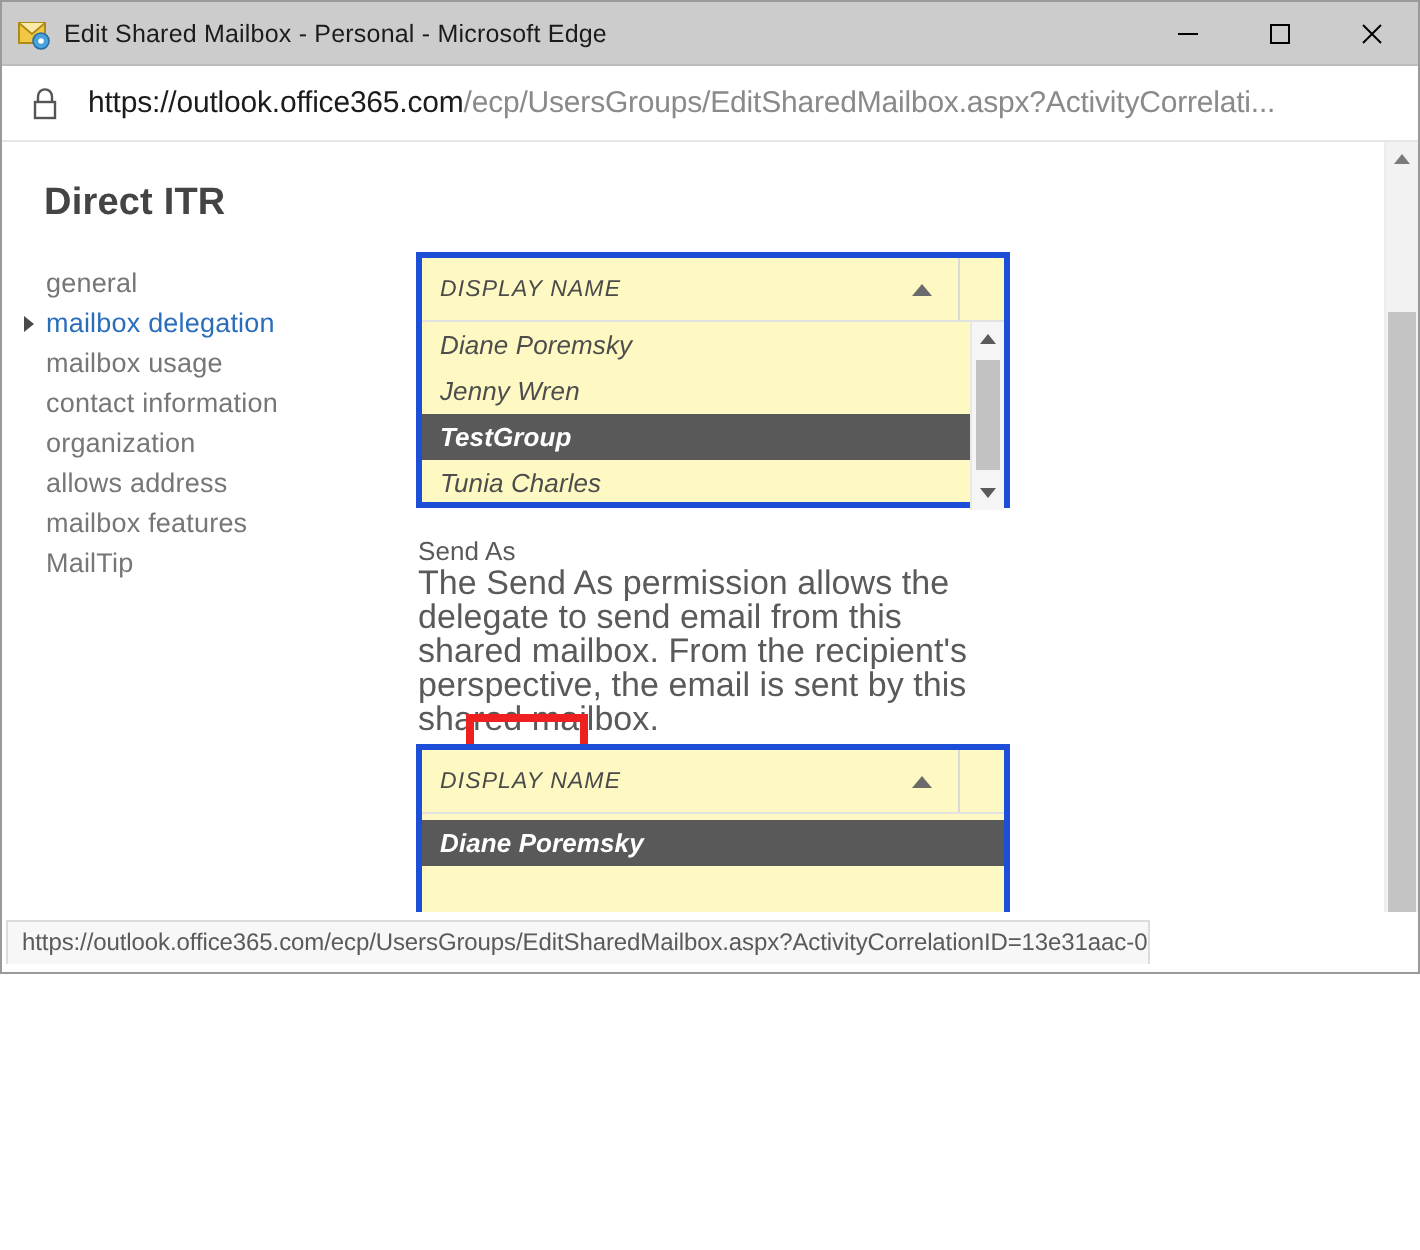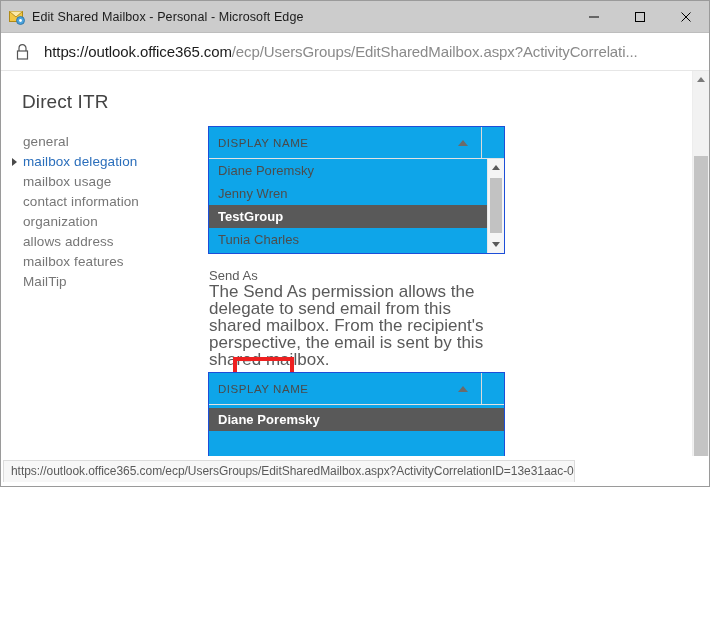--- a/index.html
+++ b/index.html
@@ -97,21 +97,21 @@
     height: 525px;
     background: #ffffff;
   }
 
   .page-title {
     position: absolute;
     left: 21px;
     top: 20px;
     font-size: 19px;
     color: #444444;
-    font-weight: 400;
+    font-weight: 700;
     letter-spacing: 0.1px;
   }
 
   
   .nav {
     position: absolute;
     left: 11px;
     top: 61px;
     width: 190px;
   }
@@ -140,24 +140,25 @@
 
   
   .content {
     position: absolute;
     left: 207px;
     top: 0;
     width: 300px;
   }
 
   .listbox {
-    border: 1px solid #1d4ed8;
-    background: #0ea5e9;
-    box-sizing: border-box;
-    position: relative;
+    border: 3px solid #1d4ed8;
+    background: #fef9c3;
+    box-sizing: border-box;
+    position: relative;
+    font-style: italic;
   }
   .lb-head {
     height: 32px;
     display: flex;
     align-items: center;
     border-bottom: 1px solid #e2e2e2;
     position: relative;
     box-sizing: border-box;
   }
   .lb-head-label {

